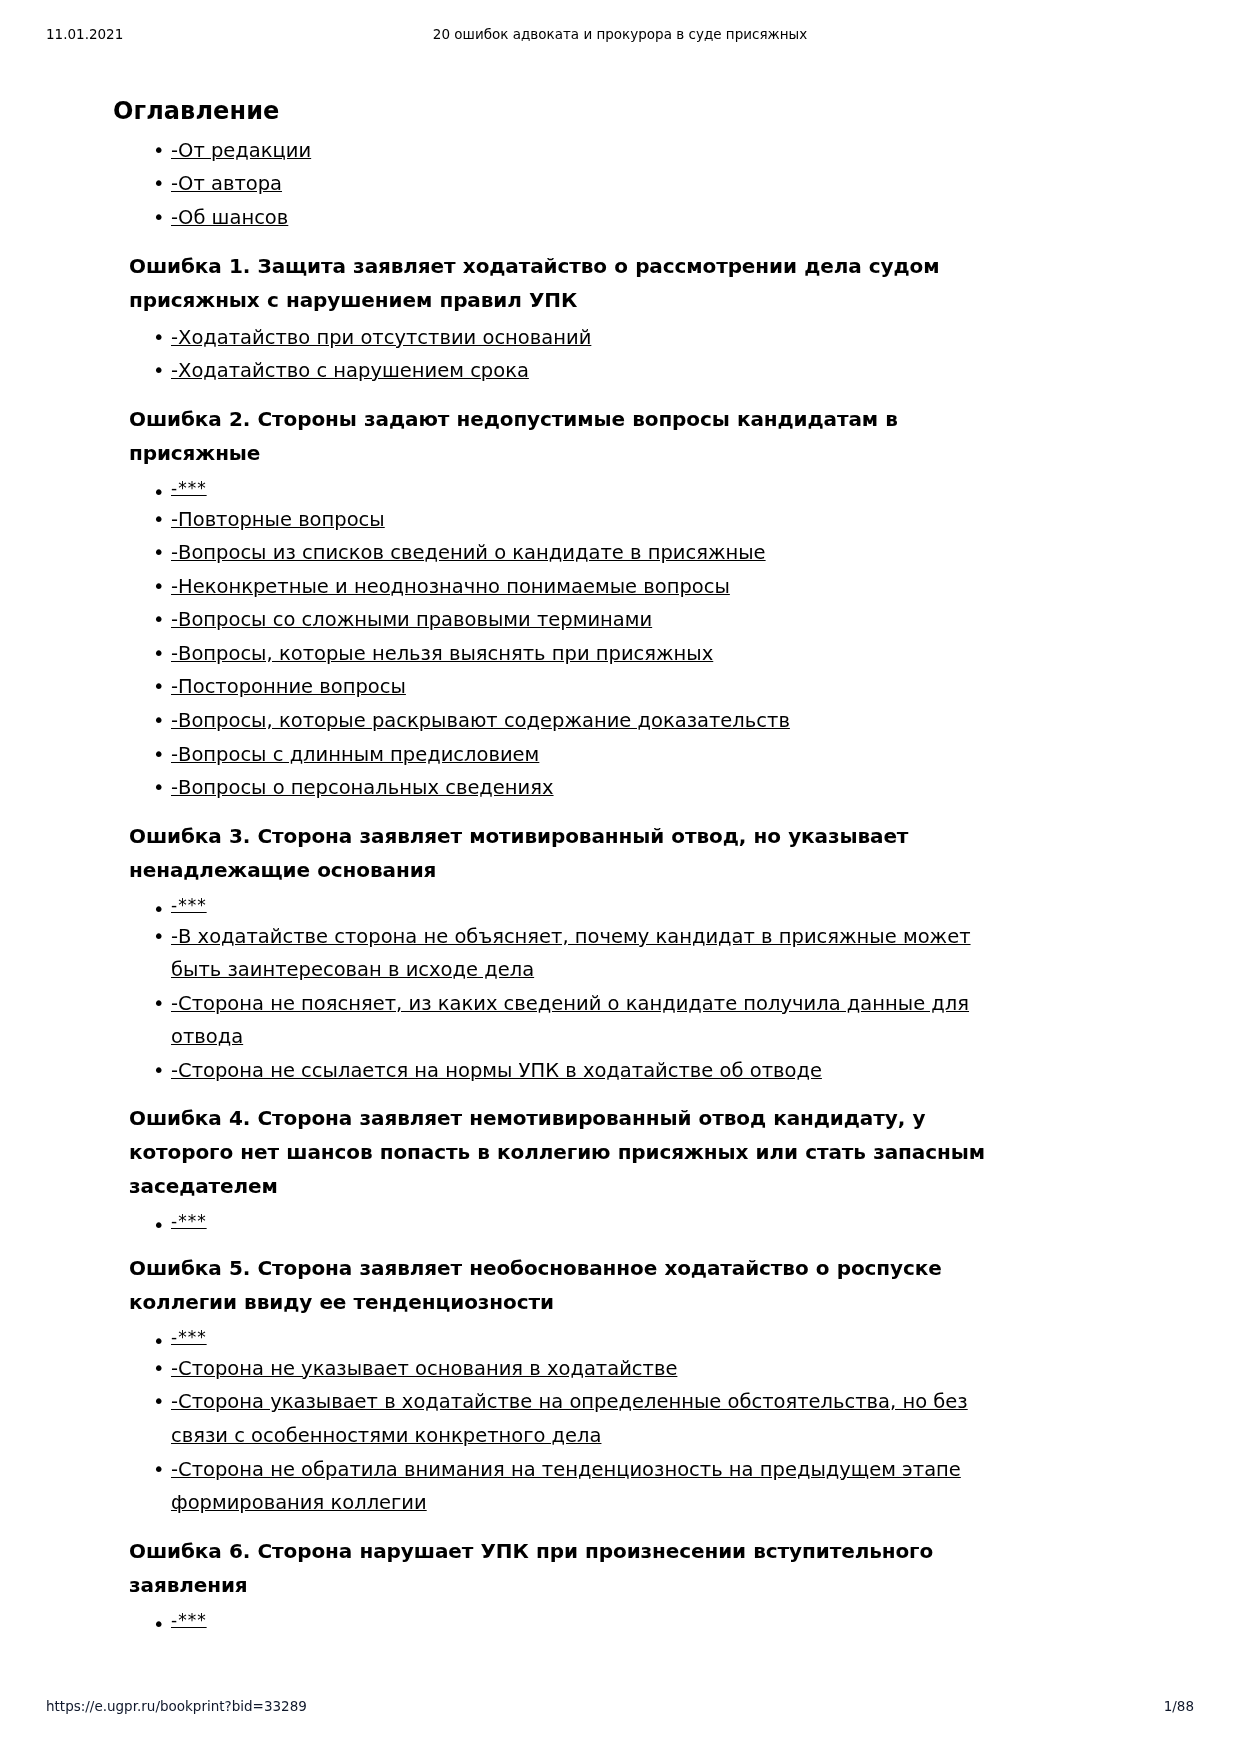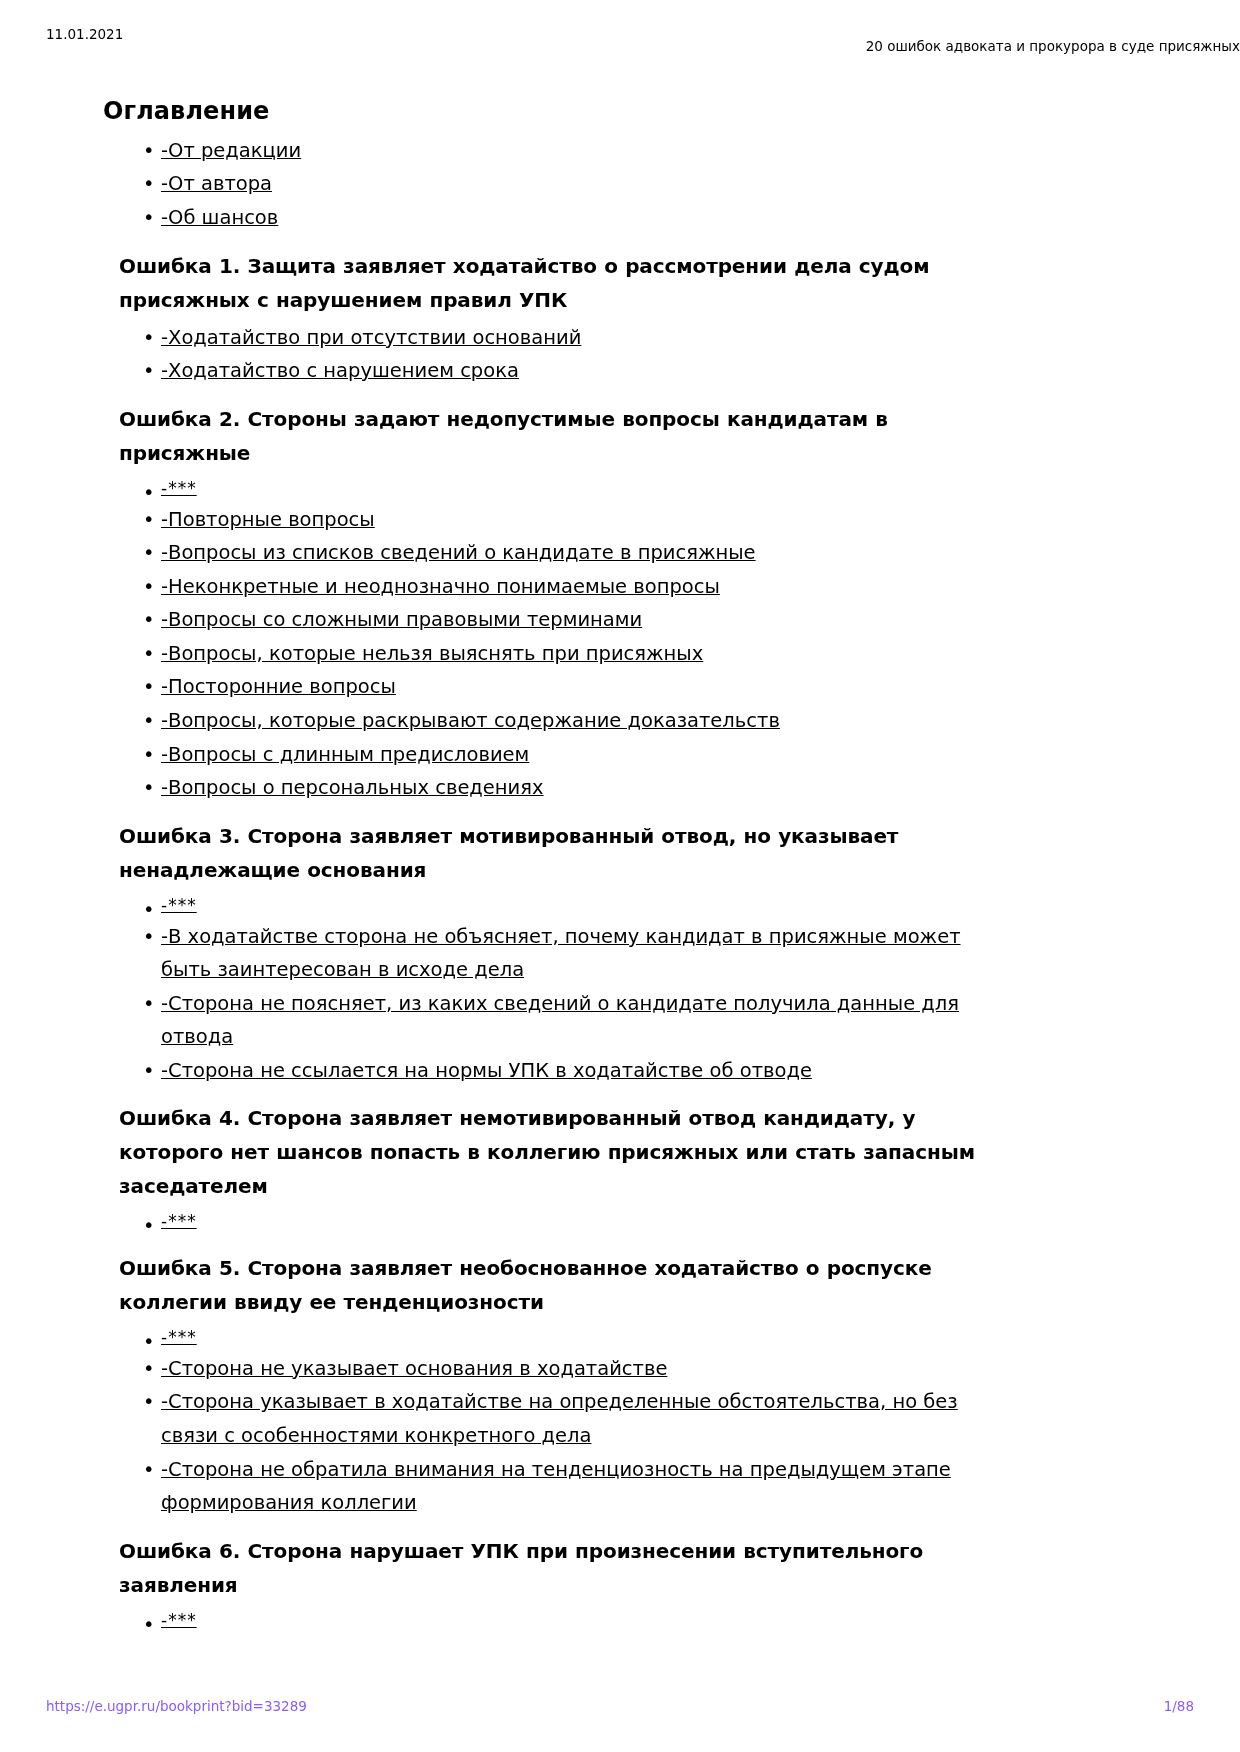--- a/index.html
+++ b/index.html
@@ -35,31 +35,31 @@
   }
   .page-header .hdr-date {
     position: absolute;
     left: 46px;
     top: 0;
     white-space: nowrap;
   }
   .page-header .hdr-title {
     position: absolute;
     left: 0;
-    top: 12px;
-    width: 1240px;
-    text-align: right;
+    top: 0;
+    width: 1240px;
+    text-align: center;
     white-space: nowrap;
   }
 
   
   .content {
     position: absolute;
     top: 96px;
-    left: 103px;
+    left: 113px;
     width: 905px;
   }
 
   h2.toc-title {
     font-size: 24px;
     font-weight: bold;
     line-height: 1.33;
     margin: 0 0 6px 0;
     letter-spacing: 0.1px;
   }
@@ -105,21 +105,21 @@
   }
 
   
   .page-footer {
     position: absolute;
     bottom: 36px;
     left: 0;
     width: 1240px;
     height: 18px;
     font-size: 13.5px;
-    color: #8b5cf6;
+    color: #0f172a;
   }
   .page-footer .ftr-url {
     position: absolute;
     left: 46px;
     top: 0;
     white-space: nowrap;
   }
   .page-footer .ftr-page {
     position: absolute;
     right: 46px;

